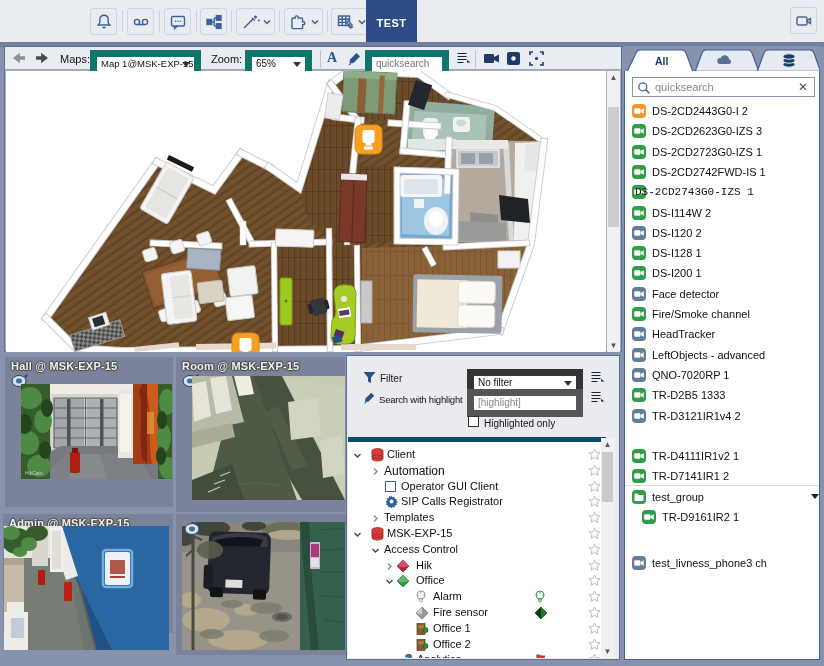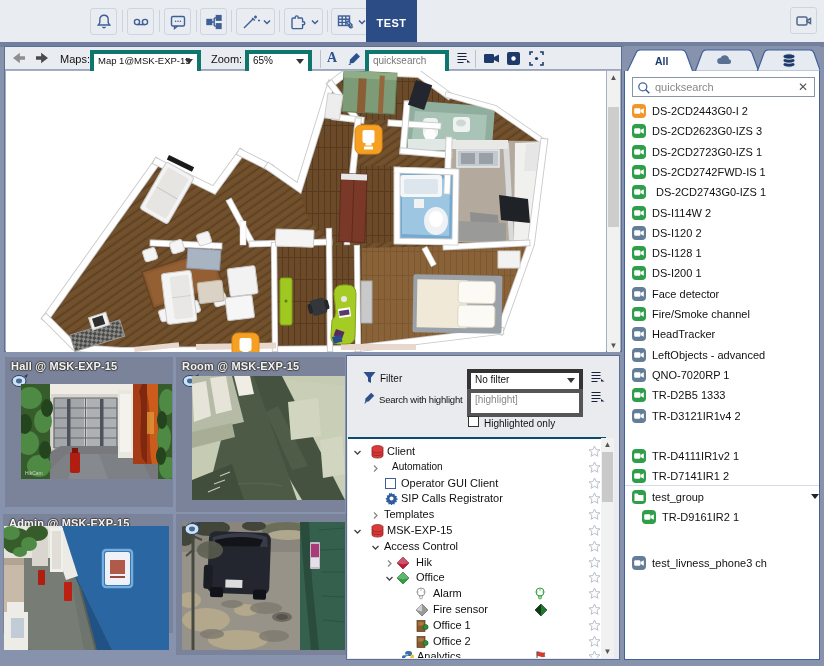--- a/index.html
+++ b/index.html
@@ -9,31 +9,31 @@
 .tbtn{position:absolute;top:8px;width:27px;height:27px;border:1px solid #ccd5e0;border-radius:3px;}
 .tbtn svg{display:block;margin:3px auto;}
 .tsep{position:absolute;top:10px;width:1px;height:22px;background:#ccd3dc;}
 #testtab{position:absolute;left:366px;top:0;width:51px;height:42px;background:#2b4c85;color:#fff;
  font-size:11px;font-weight:bold;text-align:center;line-height:46px;letter-spacing:.5px;}
 #maparea{position:absolute;left:4px;top:46px;width:618px;height:306px;background:#a7b1c4;border:1px solid #5b6f94;}
 #maptb{position:absolute;left:0;top:0;width:616px;height:23px;background:#e9edf2;border-bottom:1px solid #9aa6bb;}
 #mapcanvas{position:absolute;left:1px;top:24px;width:600px;height:281px;background:#fff;overflow:hidden;}
 #mapscroll{position:absolute;right:1px;top:24px;width:13px;height:281px;background:#f1f1f1;}
 .arrbox{position:absolute;width:13px;height:13px;background:#f1f1f1;color:#555;font-size:8px;text-align:center;line-height:13px;}
-.combo{position:absolute;height:28px;background:#fff;border:4px solid #0f766e;font-size:10px;color:#111;
+.combo{position:absolute;height:28px;background:#fff;border:7px solid #0f766e;font-size:10px;color:#111;
  line-height:14px;padding-left:4px;white-space:nowrap;overflow:hidden;}
 .combo .car{position:absolute;right:4px;top:5px;width:0;height:0;border-left:4px solid transparent;
  border-right:4px solid transparent;border-top:5px solid #333;}
 .lbl{position:absolute;font-size:11px;color:#111;}
 .tile{position:absolute;background:#7a8399;}
 .ttl{position:absolute;left:6px;top:3px;font-size:11px;font-weight:bold;color:#f2f2f2;
  text-shadow:0 1px 1px #444,1px 0 1px #444,0 -1px 1px #444,-1px 0 1px #444;white-space:nowrap;letter-spacing:.2px;}
 .vid{position:absolute;overflow:hidden;}
 #fpanel{position:absolute;left:346px;top:355px;width:274px;height:305px;border:1px solid #5b6f94;background:#e9ebee;}
-#tree{position:absolute;left:1px;top:81px;width:258px;height:221px;background:#fff;border-top:2px solid #0c4a6e;overflow:hidden;}
+#tree{position:absolute;left:1px;top:81px;width:258px;height:221px;background:#fff;border-top:5px solid #0c4a6e;overflow:hidden;}
 #treescroll{position:absolute;right:5px;top:82px;width:13px;height:220px;background:#f1f1f1;}
 #rpanel{position:absolute;left:624px;top:46px;width:196px;height:614px;background:#8793ad;}
 #rtabs{position:absolute;left:0;top:2px;width:196px;height:24px;}
 #rbody{position:absolute;left:0;top:25px;width:196px;height:589px;background:#fff;border:1px solid #42609a;border-top:none;}
 #qsearch{position:absolute;left:7px;top:6px;width:183px;height:20px;border:1px solid #8a94a4;background:#fff;}
 .drow{position:absolute;left:0;width:202px;height:20px;}
 .dico{position:absolute;left:7px;top:3px;width:14px;height:14px;border-radius:4px;}
 .dico svg{display:block;}
 .dtxt{position:absolute;left:27px;top:4px;font-size:11px;color:#101010;white-space:nowrap;}
 </style></head><body>
@@ -557,21 +557,21 @@
         <path d="M1 2.8v8c0 1.3 2.5 2.3 5.5 2.3s5.5-1 5.5-2.3v-8" fill="#d93a3a" stroke="#8f1f1f" stroke-width=".7"></path>
         <path d="M1 5.5c0 1.3 2.5 2.3 5.5 2.3s5.5-1 5.5-2.3M1 8.2c0 1.3 2.5 2.3 5.5 2.3s5.5-1 5.5-2.3" fill="none" stroke="#8f1f1f" stroke-width=".7"></path>
       </svg>
 <div class="abs" style="left:39px;top:6.0px;font-size:11px;color:#101010;white-space:nowrap">Client</div>
 <svg class="abs" style="left:240px;top:6.0px" width="13" height="13" viewBox="0 0 13 13">
         <path d="M6.5 1l1.6 3.6 3.9.3-3 2.6.9 3.8-3.4-2-3.4 2 .9-3.8-3-2.6 3.9-.3z" fill="none" stroke="#b9c0c9" stroke-width="1"></path>
       </svg>
 <svg class="abs" style="left:23px;top:24.8px" width="9" height="9" viewBox="0 0 9 9" fill="none" stroke="#888" stroke-width="1.3">
         <path d="M3 1.5l3 3-3 3"></path>
       </svg>
-<div class="abs" style="left:44px;top:21.8px;font-size:10px;color:#101010;white-space:nowrap">Automation</div>
+<div class="abs" style="left:36px;top:21.8px;font-size:12px;color:#101010;white-space:nowrap">Automation</div>
 <svg class="abs" style="left:240px;top:21.8px" width="13" height="13" viewBox="0 0 13 13">
         <path d="M6.5 1l1.6 3.6 3.9.3-3 2.6.9 3.8-3.4-2-3.4 2 .9-3.8-3-2.6 3.9-.3z" fill="none" stroke="#b9c0c9" stroke-width="1"></path>
       </svg>
 <div class="abs" style="left:37px;top:38.6px;width:11px;height:11px;border:1.5px solid #3c6096;background:#fff;"></div>
 <div class="abs" style="left:53px;top:37.6px;font-size:11px;color:#101010;white-space:nowrap">Operator GUI Client</div>
 <svg class="abs" style="left:240px;top:37.6px" width="13" height="13" viewBox="0 0 13 13">
         <path d="M6.5 1l1.6 3.6 3.9.3-3 2.6.9 3.8-3.4-2-3.4 2 .9-3.8-3-2.6 3.9-.3z" fill="none" stroke="#b9c0c9" stroke-width="1"></path>
       </svg>
 <svg class="abs" style="left:37px;top:53.400000000000006px" width="13" height="13" viewBox="0 0 13 13">
         <path d="M6.5 0.5l1 1.8 2-.6.3 2.1 2.1.3-.6 2 1.8 1-1.8 1 .6 2-2.1.3-.3 2.1-2-.6-1 1.8-1-1.8-2 .6-.3-2.1-2.1-.3.6-2L0.5 6.5l1.8-1-.6-2 2.1-.3.3-2.1 2 .6z" fill="#2f5d9e"></path>
@@ -746,21 +746,21 @@
         </span>
         <div class="dtxt" style="left:27px;">DS-2CD2742FWD-IS 1</div>
       </div>
 <div class="drow" style="top:111.2px;">
         <span class="dico" style="left:7px;background:#2e9e4a;">
           <svg width="14" height="14" viewBox="0 0 14 14">
             <rect x="2.2" y="4.2" width="6.2" height="5.6" rx="1.2" fill="#fff"></rect>
             <path d="M8.6 6l3.2-1.8v5.6L8.6 8z" fill="#fff"></path>
           </svg>
         </span>
-        <div class="dtxt" style="left:31px;">DS-2CD2743G0-IZS 1</div>
+        <div class="dtxt" style="left:10px;font-family:Liberation Mono, monospace;">DS-2CD2743G0-IZS 1</div>
       </div>
 <div class="drow" style="top:131.5px;">
         <span class="dico" style="left:7px;background:#2e9e4a;">
           <svg width="14" height="14" viewBox="0 0 14 14">
             <rect x="2.2" y="4.2" width="6.2" height="5.6" rx="1.2" fill="#fff"></rect>
             <path d="M8.6 6l3.2-1.8v5.6L8.6 8z" fill="#fff"></path>
           </svg>
         </span>
         <div class="dtxt" style="left:27px;">DS-I114W 2</div>
       </div>

